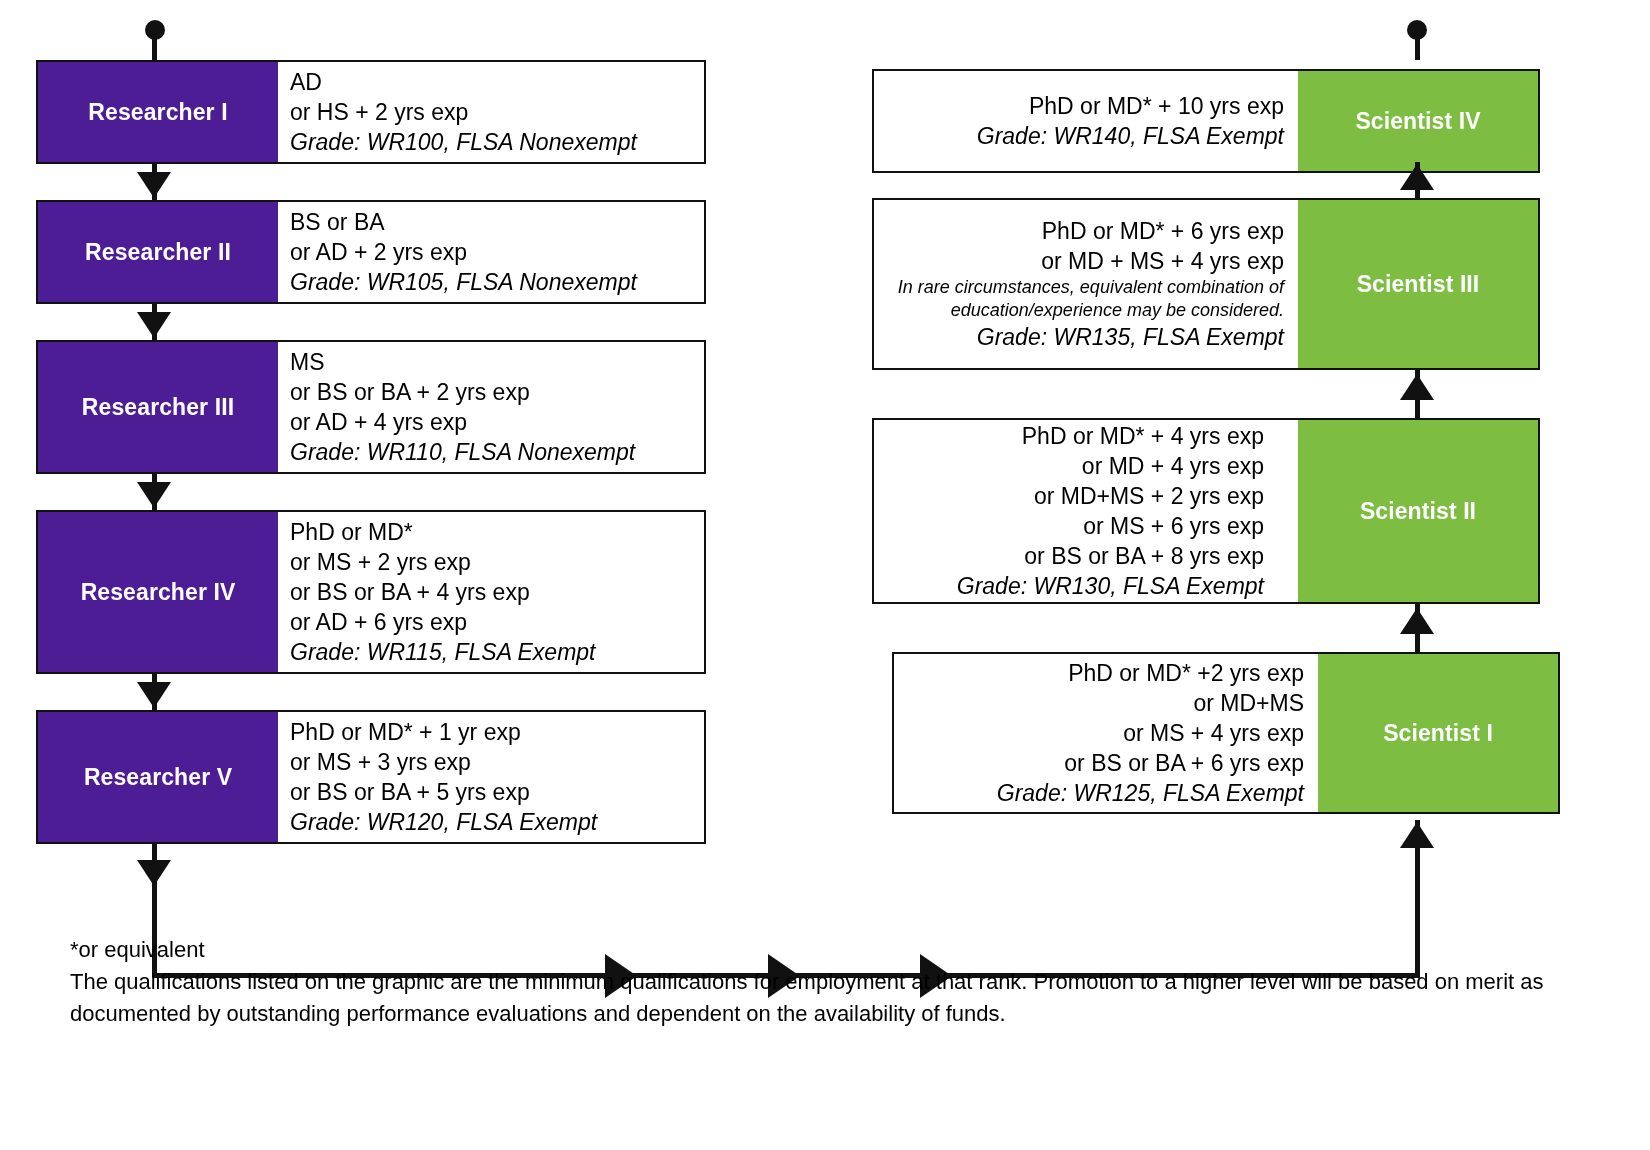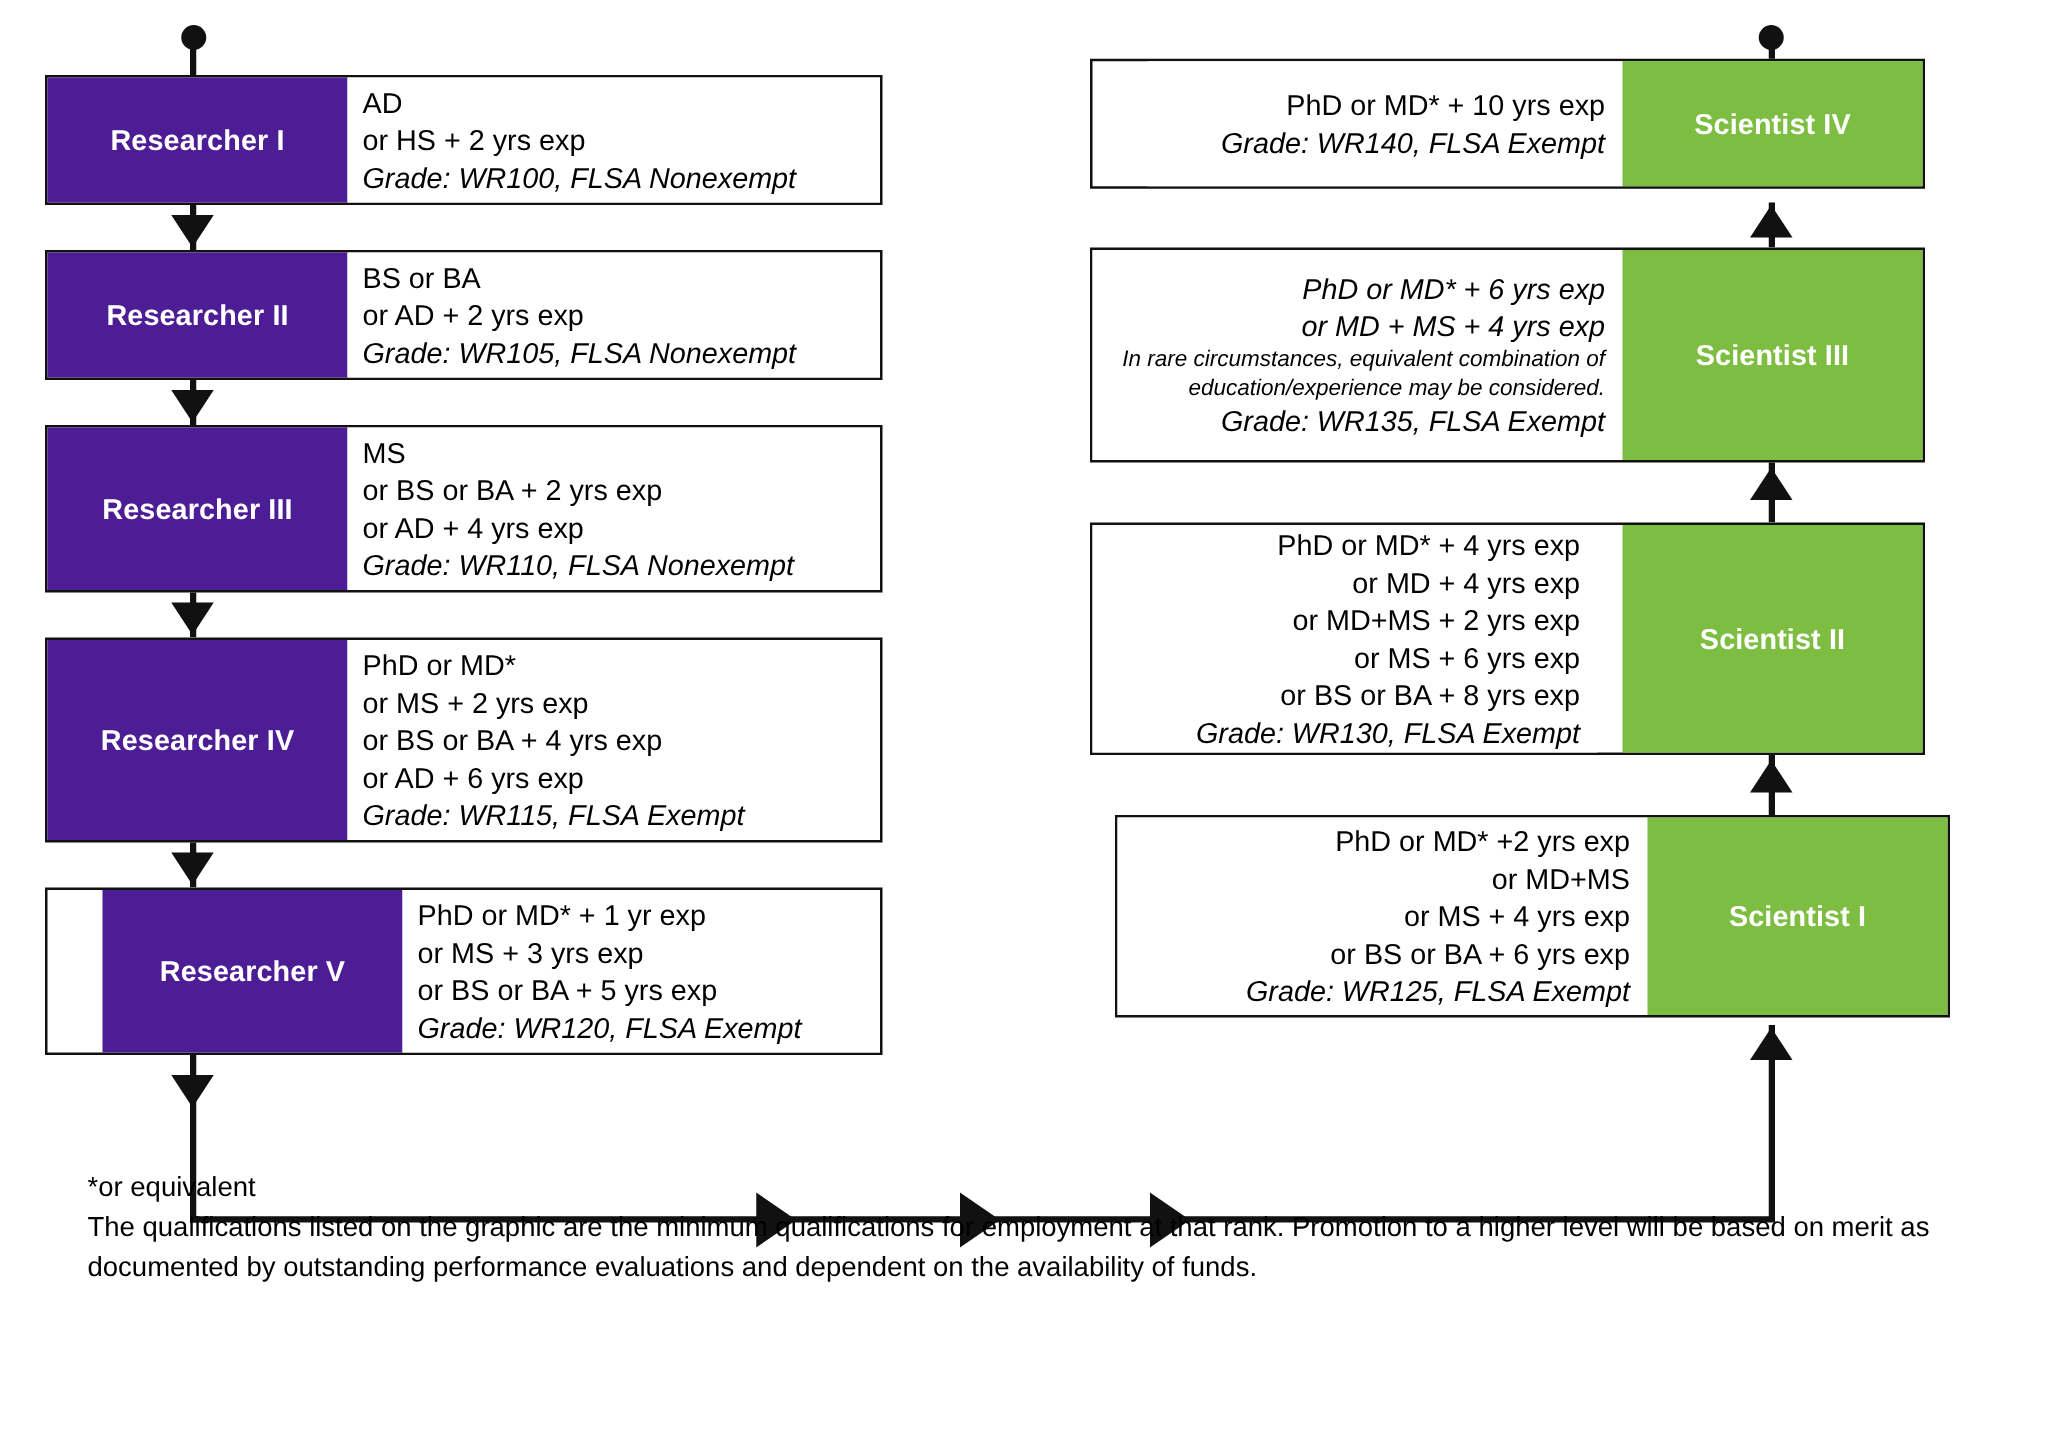--- a/index.html
+++ b/index.html
@@ -52,21 +52,21 @@
     background: #ffffff;
   }
   .detail.left  { text-align: left; }
   .detail.right { text-align: right; padding-right: 14px; }
   .detail .ln {
     font-size: 23px;
     line-height: 30px;
     white-space: nowrap;
   }
   .detail .ln.grade { font-style: italic; }
-  .detail .ln.ital  { font-style: italic; }
+  .detail .ln.ital  { }
   .detail .note {
     font-style: italic;
     font-size: 18px;
     line-height: 23px;
     white-space: normal;
   }
 
   
   .vline {
     position: absolute;
@@ -176,21 +176,21 @@
       <div class="ln">or BS or BA + 4 yrs exp</div>
       <div class="ln">or AD + 6 yrs exp</div>
       <div class="ln grade">Grade: WR115, FLSA Exempt</div>
     </div>
   </div>
 
   <div class="vline" style="left:152px; top:674px; height:36px;"></div>
   <div class="tri-down" style="left:137px; top:682px;"></div>
 
   <div class="row" style="left:36px; top:710px; width:670px; height:134px;">
-    <div class="tile tile-dark" style="width:240px;margin-left:44px;">Researcher V</div>
+    <div class="tile tile-dark" style="width:240px;">Researcher V</div>
     <div class="detail left">
       <div class="ln">PhD or MD* + 1 yr exp</div>
       <div class="ln">or MS + 3 yrs exp</div>
       <div class="ln">or BS or BA + 5 yrs exp</div>
       <div class="ln grade">Grade: WR120, FLSA Exempt</div>
     </div>
   </div>
 
   <div class="vline" style="left:152px; top:844px; height:134px;"></div>
   <div class="tri-down" style="left:137px; top:860px;"></div>
@@ -198,21 +198,21 @@
   <div class="hline" style="left:152px; top:973px; width:1268px;"></div>
   <div class="tri-right" style="left:605px; top:954px;"></div>
   <div class="tri-right" style="left:768px; top:954px;"></div>
   <div class="tri-right" style="left:920px; top:954px;"></div>
   <div class="vline" style="left:1415px; top:820px; height:156px;"></div>
   <div class="tri-up" style="left:1400px; top:822px;"></div>
 
   <div class="dot" style="left:1407px; top:20px;"></div>
   <div class="vline" style="left:1415px; top:28px; height:32px;"></div>
 
-  <div class="row" style="left:872px; top:47px; width:668px; height:104px;padding-left:44px;">
+  <div class="row" style="left:872px; top:69px; width:668px; height:104px;padding-left:44px;">
     <div class="detail right">
       <div class="ln">PhD or MD* + 10 yrs exp</div>
       <div class="ln grade">Grade: WR140, FLSA Exempt</div>
     </div>
     <div class="tile tile-light" style="width:240px;">Scientist IV</div>
   </div>
 
   <div class="vline" style="left:1415px; top:162px; height:36px;"></div>
   <div class="tri-up" style="left:1400px; top:164px;"></div>
 

